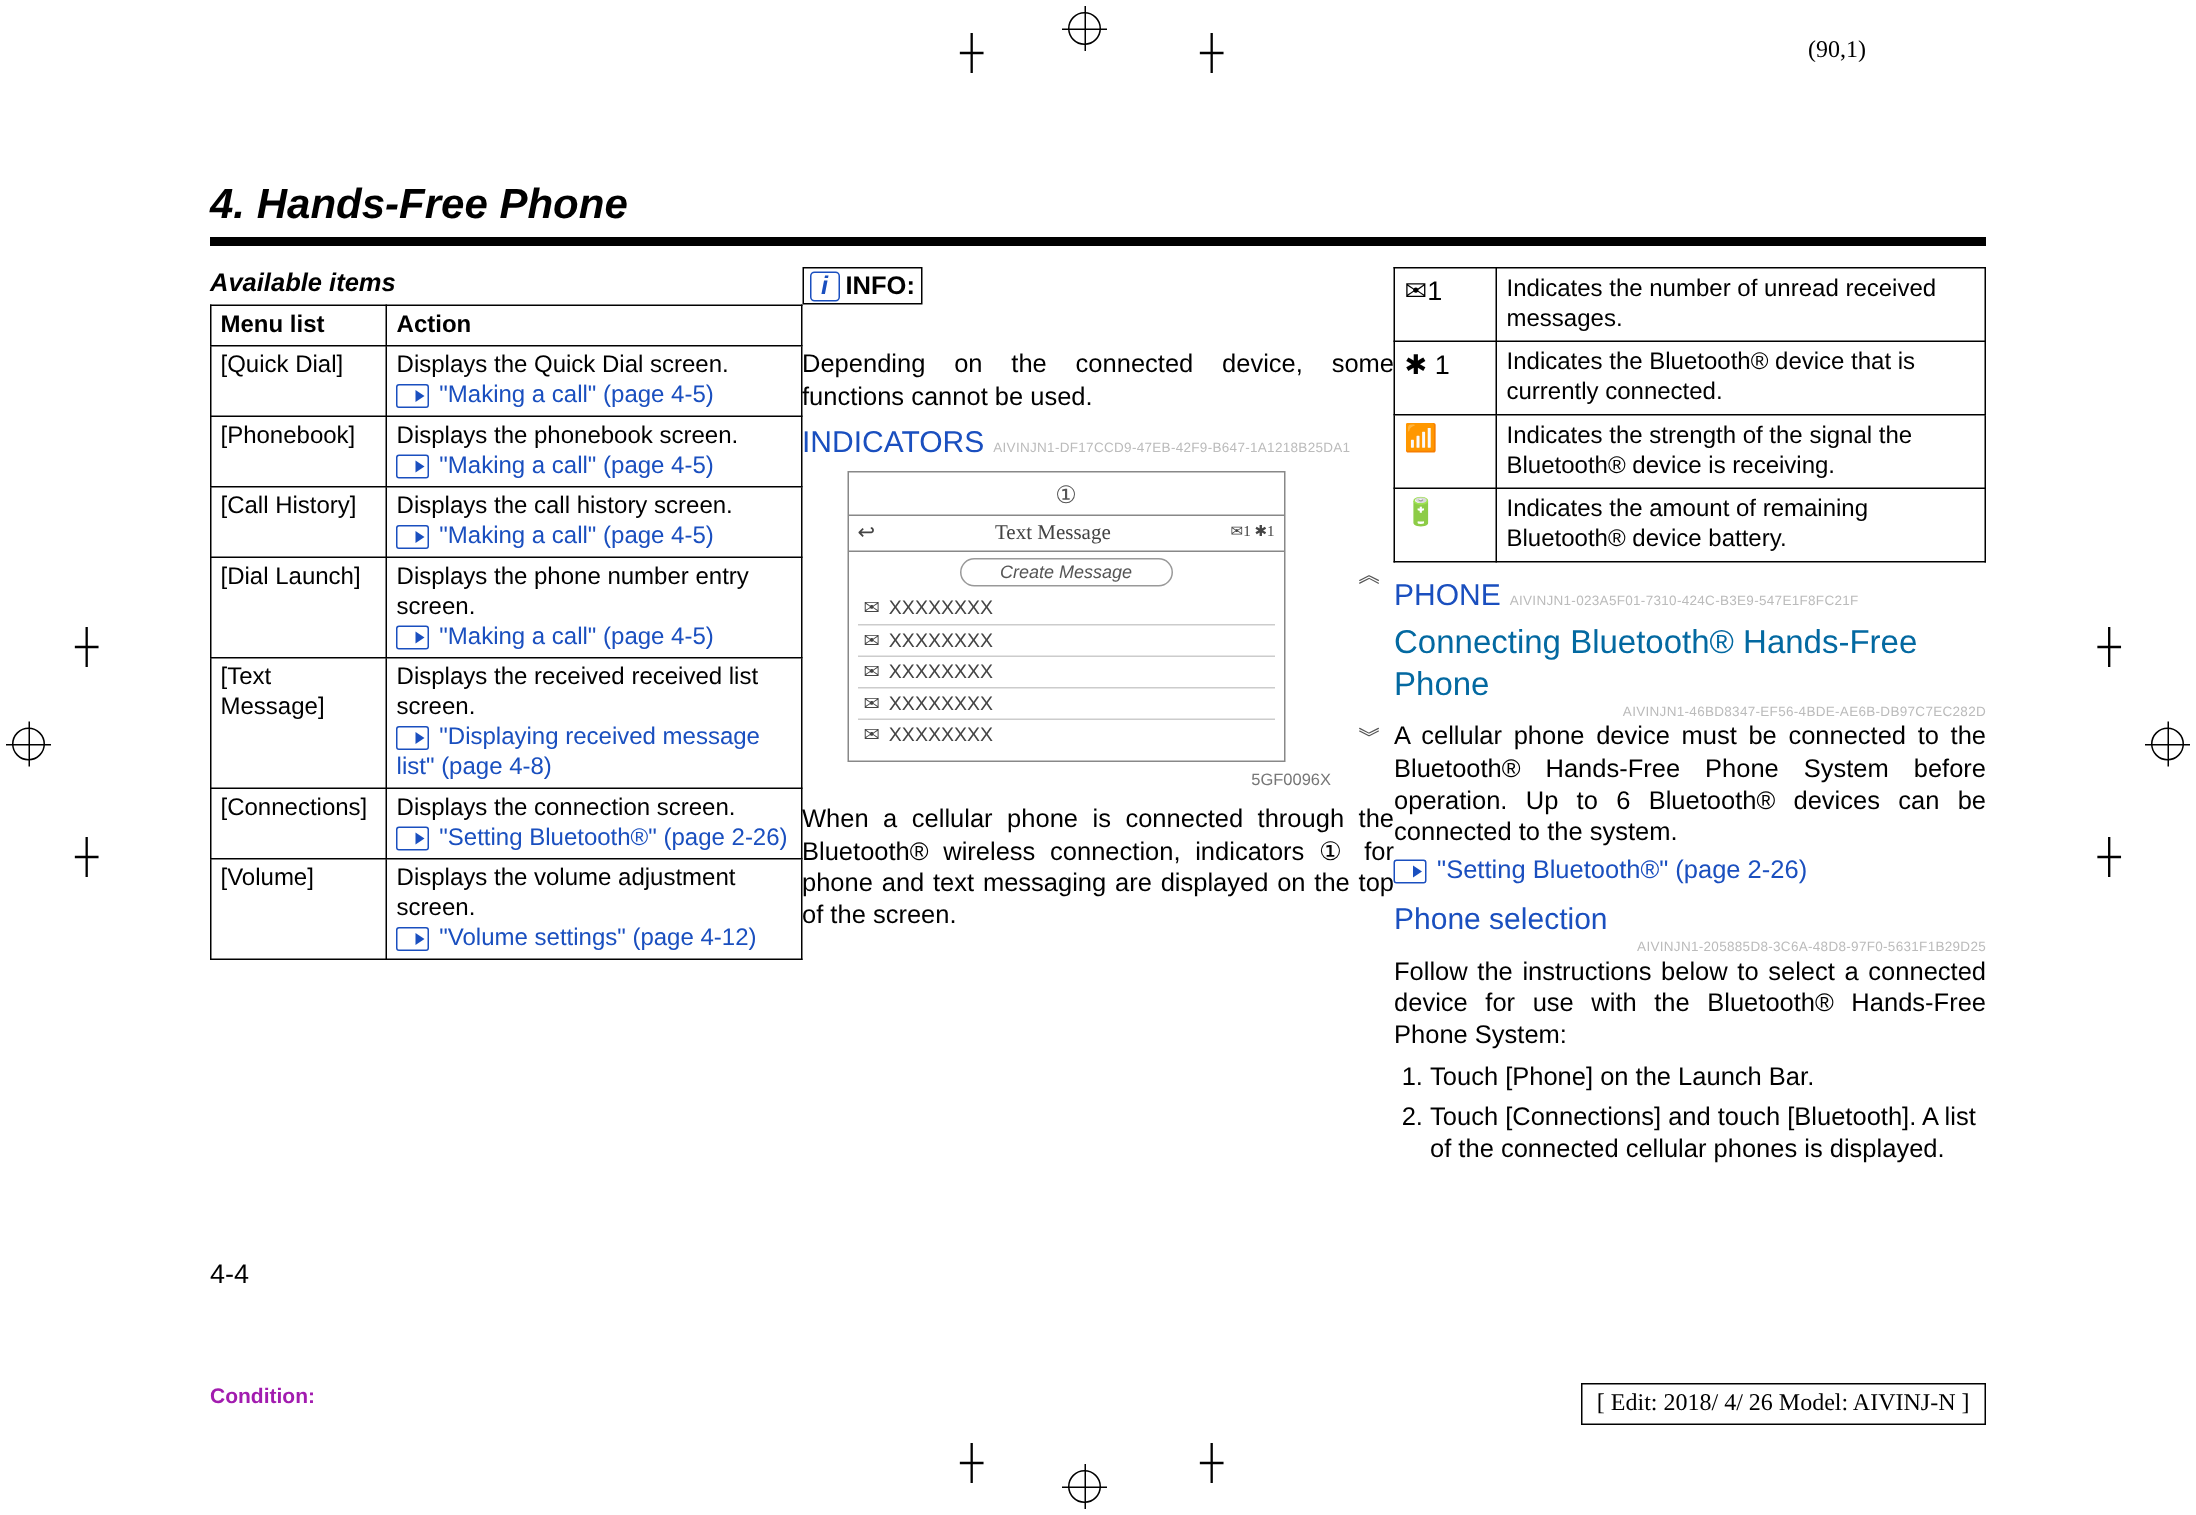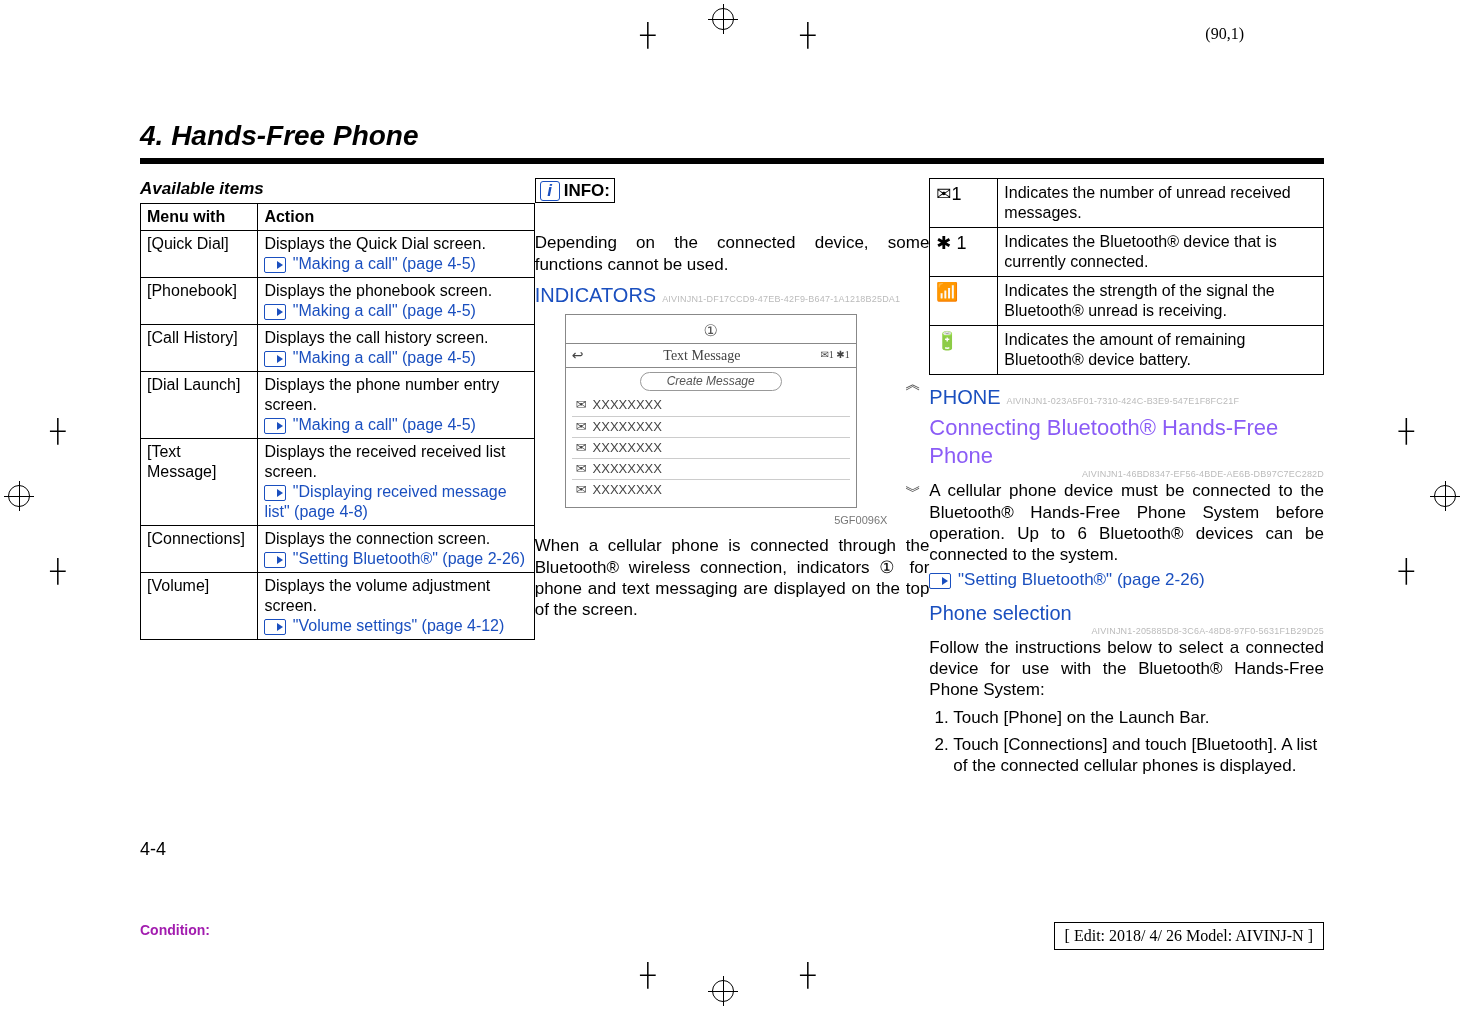--- a/index.html
+++ b/index.html
@@ -105,21 +105,21 @@
     display:inline-block;
     width:18px;height:18px;border:1.5px solid #1a4fbf;border-radius:3px;
     text-align:center;line-height:18px;font-weight:bold;color:#1a4fbf;font-style:italic;
   }
   .blue-head {
     color: #1a4fbf;
     font-size: 20px;
     margin-top: 8px;
   }
   .blue-sub {
-    color: #8b5cf6;
+    color: #0369a1;
     font-size: 22px;
     margin-top: 4px;
   }
   .blue-sub2 {
     color:#1a4fbf;font-size:20px;margin-top:2px;
   }
   .hash {
     color: #bbb;
     font-size: 9px;
     letter-spacing: 0.2px;
@@ -229,21 +229,21 @@
   <div class="chapter-title">4. Hands-Free Phone</div>
   <div class="hr-thick"></div>
 
   <div class="columns">
 
     <div class="col">
       <div class="subhead">Available items</div>
       <table class="menu-table">
         <tbody>
             <tr>
-          <th>Menu with</th>
+          <th>Menu list</th>
           <th>Action</th>
         </tr>
         <tr>
           <td>[Quick Dial]</td>
           <td>
             <span>Displays the Quick Dial screen.</span><br>
             <span class="link-icon"></span>
             <span class="link">"Making a call" (page 4-5)</span>
           </td>
         </tr>
@@ -360,21 +360,21 @@
             <tr>
           <td class="icon-cell">✉1</td>
           <td>Indicates the number of unread received messages.</td>
         </tr>
         <tr>
           <td class="icon-cell">✱ 1</td>
           <td>Indicates the Bluetooth® device that is currently connected.</td>
         </tr>
         <tr>
           <td class="icon-cell">📶</td>
-          <td>Indicates the strength of the signal the Bluetooth® unread is receiving.</td>
+          <td>Indicates the strength of the signal the Bluetooth® device is receiving.</td>
         </tr>
         <tr>
           <td class="icon-cell">🔋</td>
           <td>Indicates the amount of remaining Bluetooth® device battery.</td>
         </tr>
       </tbody>
         </table>
 
       <div class="blue-head" style="display:flex;align-items:baseline;gap:6px;margin-top:10px;">
         <span>PHONE</span>

